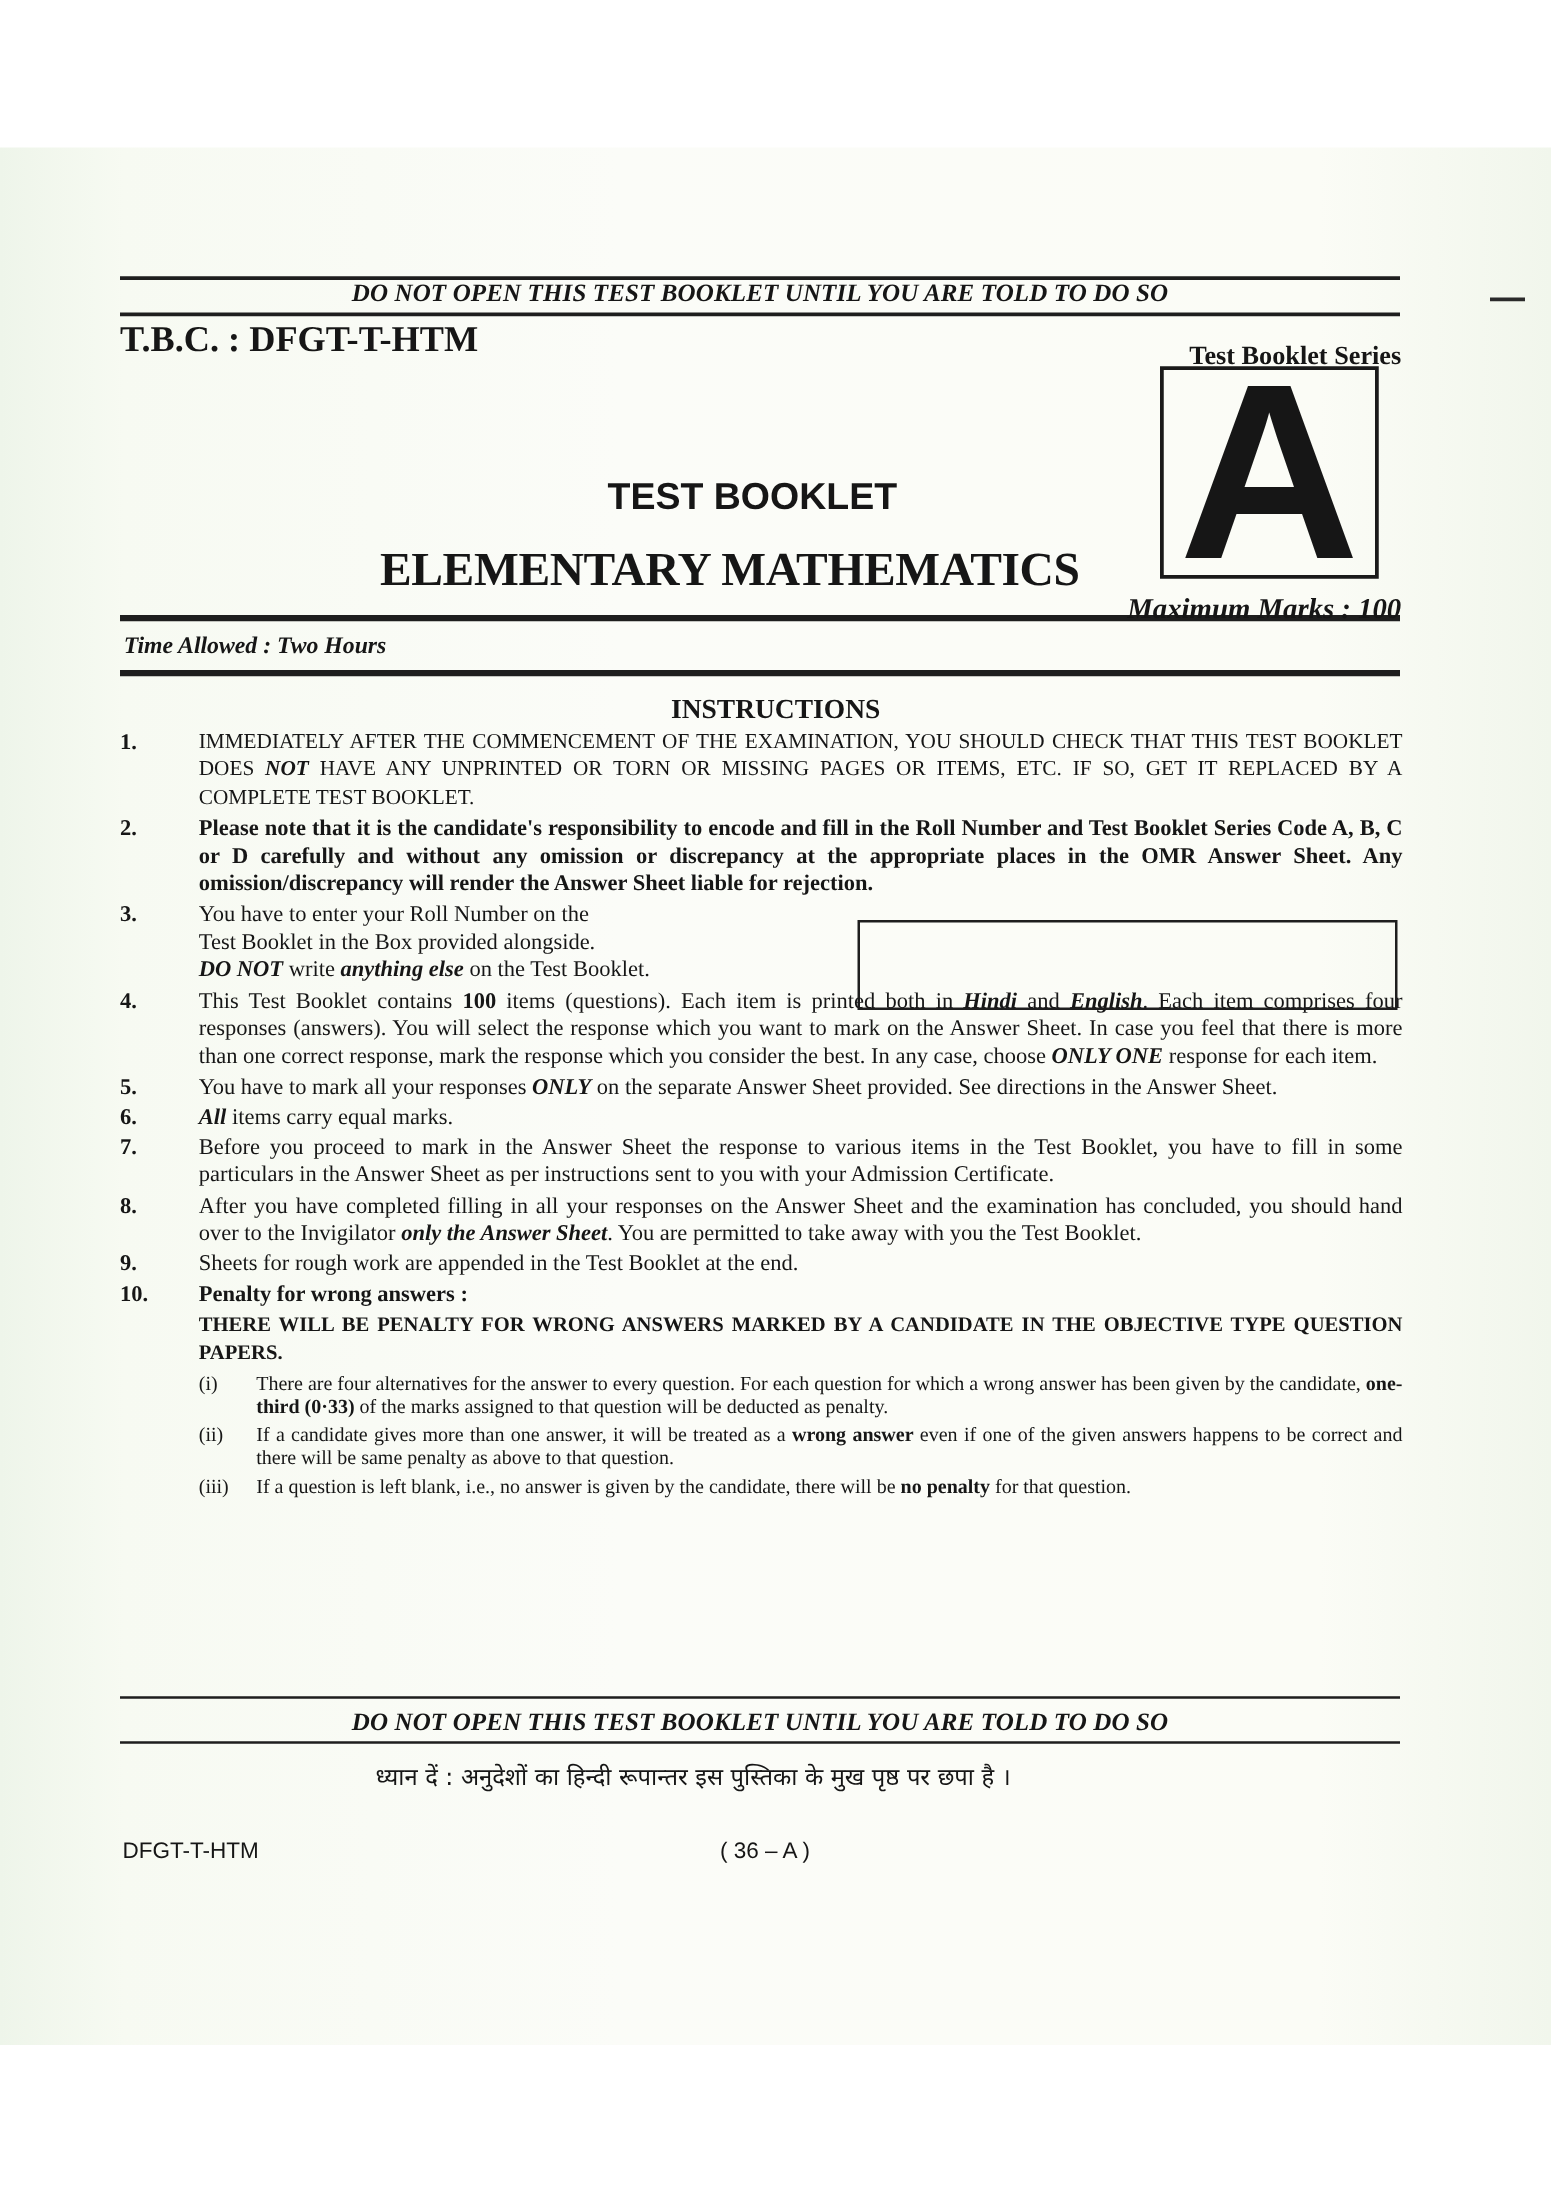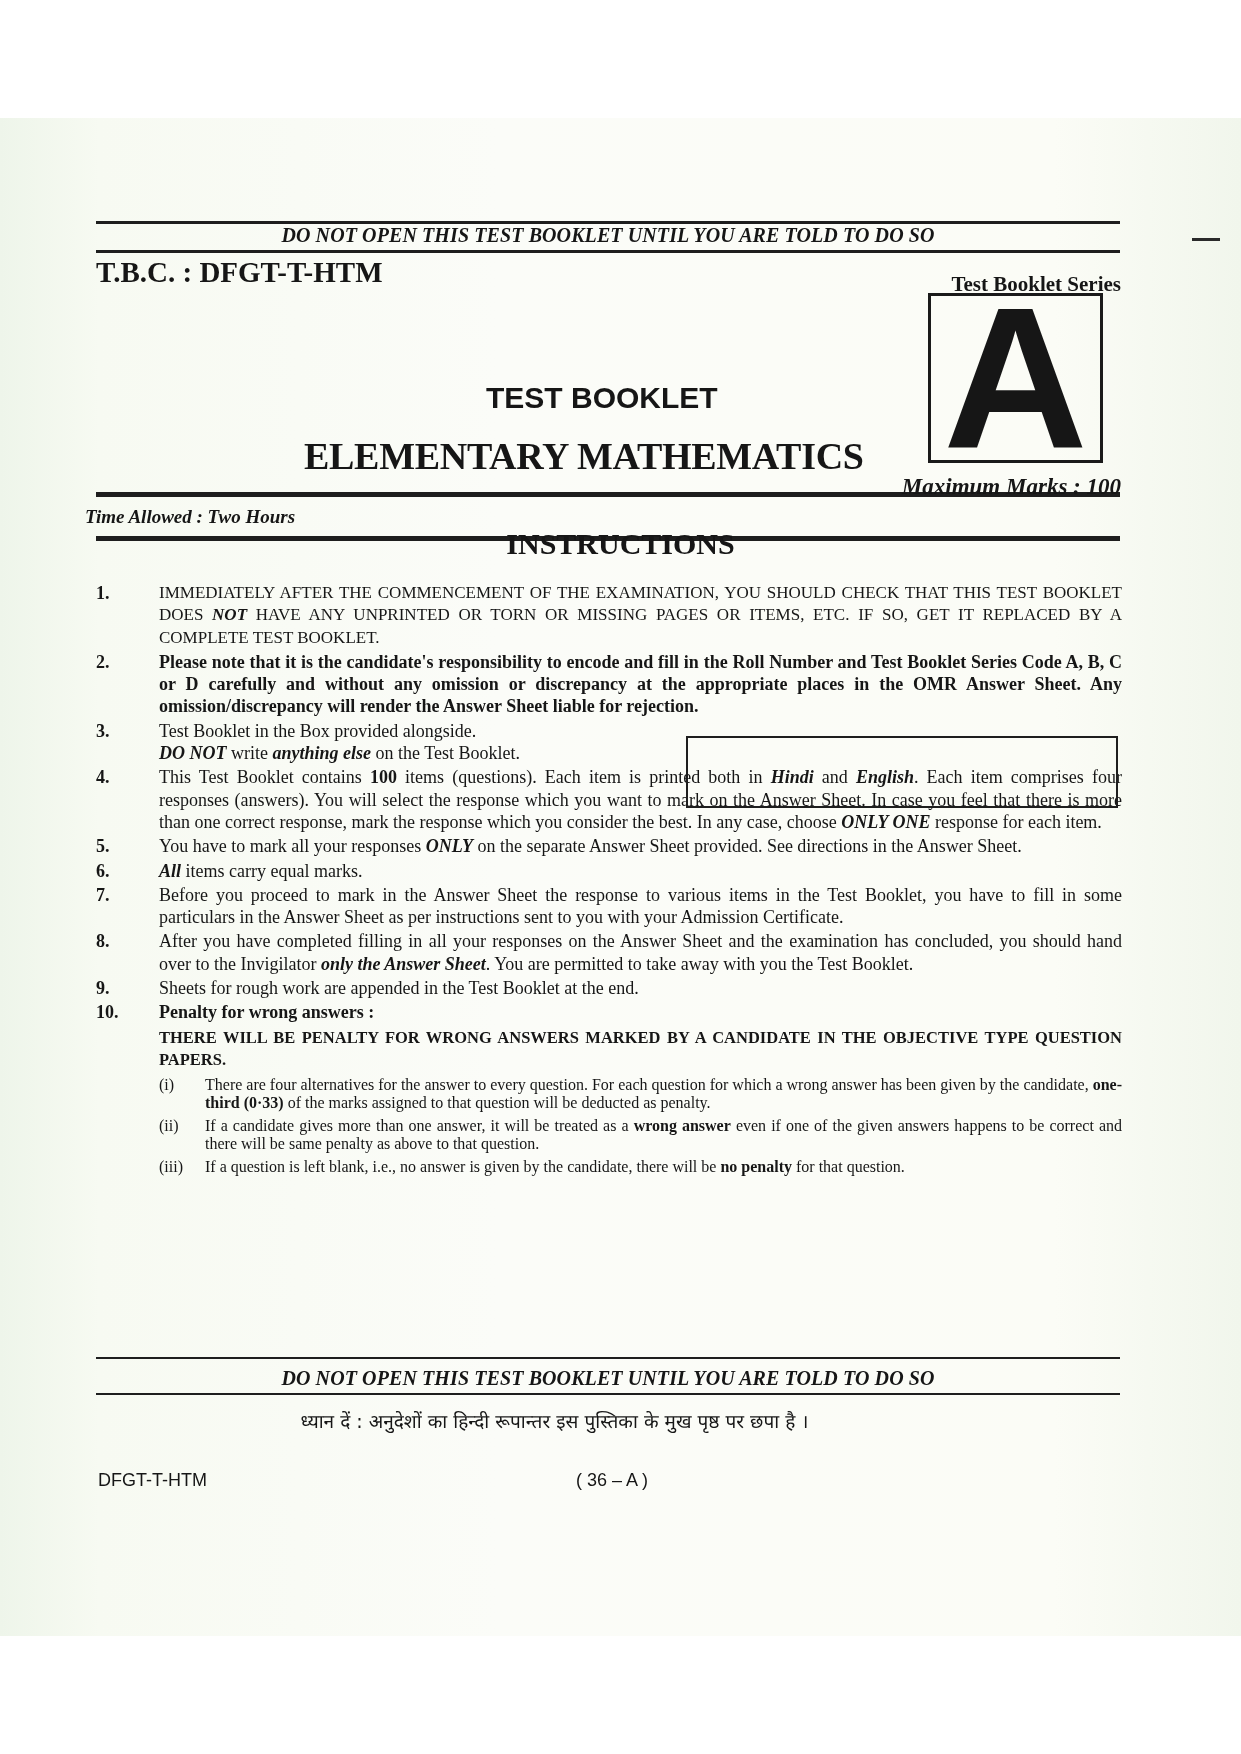--- a/index.html
+++ b/index.html
@@ -22,23 +22,23 @@
   .tbc { left: 96px; top: 256px; font-family: "Liberation Serif", serif; font-weight: bold; font-size: 29px; }
   .series-label { right: 120px; top: 272px; font-family: "Liberation Serif", serif; font-weight: bold; font-size: 21px; }
   .series-box {
     position: absolute; left: 928px; top: 293px; width: 175px; height: 170px;
     border: 3px solid #1a1a1a; box-sizing: border-box;
     display: flex; align-items: center; justify-content: center;
     font-family: "Liberation Sans", sans-serif; font-weight: bold; font-size: 200px; line-height: 1;
   }
   .booklet-title { left: 486px; top: 381px; font-family: "Liberation Sans", sans-serif; font-weight: bold; font-size: 30px; }
   .subject-title { left: 304px; top: 434px; font-family: "Liberation Serif", serif; font-weight: bold; font-size: 38px; letter-spacing: -0.3px; }
-  .time-allowed { left: 85px; top: 506px; font-family: "Liberation Serif", serif; font-weight: bold; font-style: italic; font-size: 19px; text-align: right; }
+  .time-allowed { left: 99px; top: 506px; font-family: "Liberation Serif", serif; font-weight: bold; font-style: italic; font-size: 19px; text-align: right; }
   .max-marks { right: 120px; top: 474px; font-family: "Liberation Serif", serif; font-weight: bold; font-style: italic; font-size: 23px; }
-  .instr-heading { left: 0; width: 1241px; top: 527px; text-align: center; font-family: "Liberation Serif", serif; font-weight: bold; font-size: 30px; }
+  .instr-heading { left: 0; width: 1241px; top: 554px; text-align: center; font-family: "Liberation Serif", serif; font-weight: bold; font-size: 22px; }
   .list { position: absolute; left: 96px; width: 1026px; top: 582px;
     font-family: "Liberation Serif", serif; font-size: 18px; line-height: 22.3px; }
   .item { display: flex; margin-bottom: 2px; }
   .num { width: 63px; flex: none; font-weight: bold; }
   .txt { flex: 1; text-align: justify; }
   .bold { font-weight: bold; }
   .bi { font-weight: bold; font-style: italic; }
   .sub { display: flex; font-size: 16px; line-height: 18px; margin: 5px 0 0 0; }
   .subnum { width: 46px; flex: none; padding-left: 0; }
   .roll-box { position: absolute; left: 686px; top: 736px; width: 432px; height: 72px; border: 2px solid #1e1e1e; box-sizing: border-box; background: transparent; }
@@ -83,20 +83,21 @@
   </div>
 
   <div class="item">
     <div class="num">2.</div>
     <div class="txt bold">Please note that it is the candidate's responsibility to encode and fill in the Roll Number and Test Booklet Series Code A, B, C or D carefully and without any omission or discrepancy at the appropriate places in the OMR Answer Sheet. Any omission/discrepancy will render the Answer Sheet liable for rejection.</div>
   </div>
 
   <div class="item">
     <div class="num">3.</div>
     <div class="txt">
+      <div>You have to enter your Roll Number on the</div>
       <div>Test Booklet in the Box provided alongside.</div>
       <div><span class="bi">DO NOT</span><span> write </span><span class="bi">anything else</span><span> on the Test Booklet.</span></div>
     </div>
   </div>
 
   <div class="item">
     <div class="num">4.</div>
     <div class="txt">
       <span>This Test Booklet contains </span><span class="bold">100</span><span> items (questions). Each item is printed both in </span><span class="bi">Hindi</span><span> and </span><span class="bi">English</span><span>. Each item comprises four responses (answers). You will select the response which you want to mark on the Answer Sheet. In case you feel that there is more than one correct response, mark the response which you consider the best. In any case, choose </span><span class="bi">ONLY ONE</span><span> response for each item.</span>
     </div>

